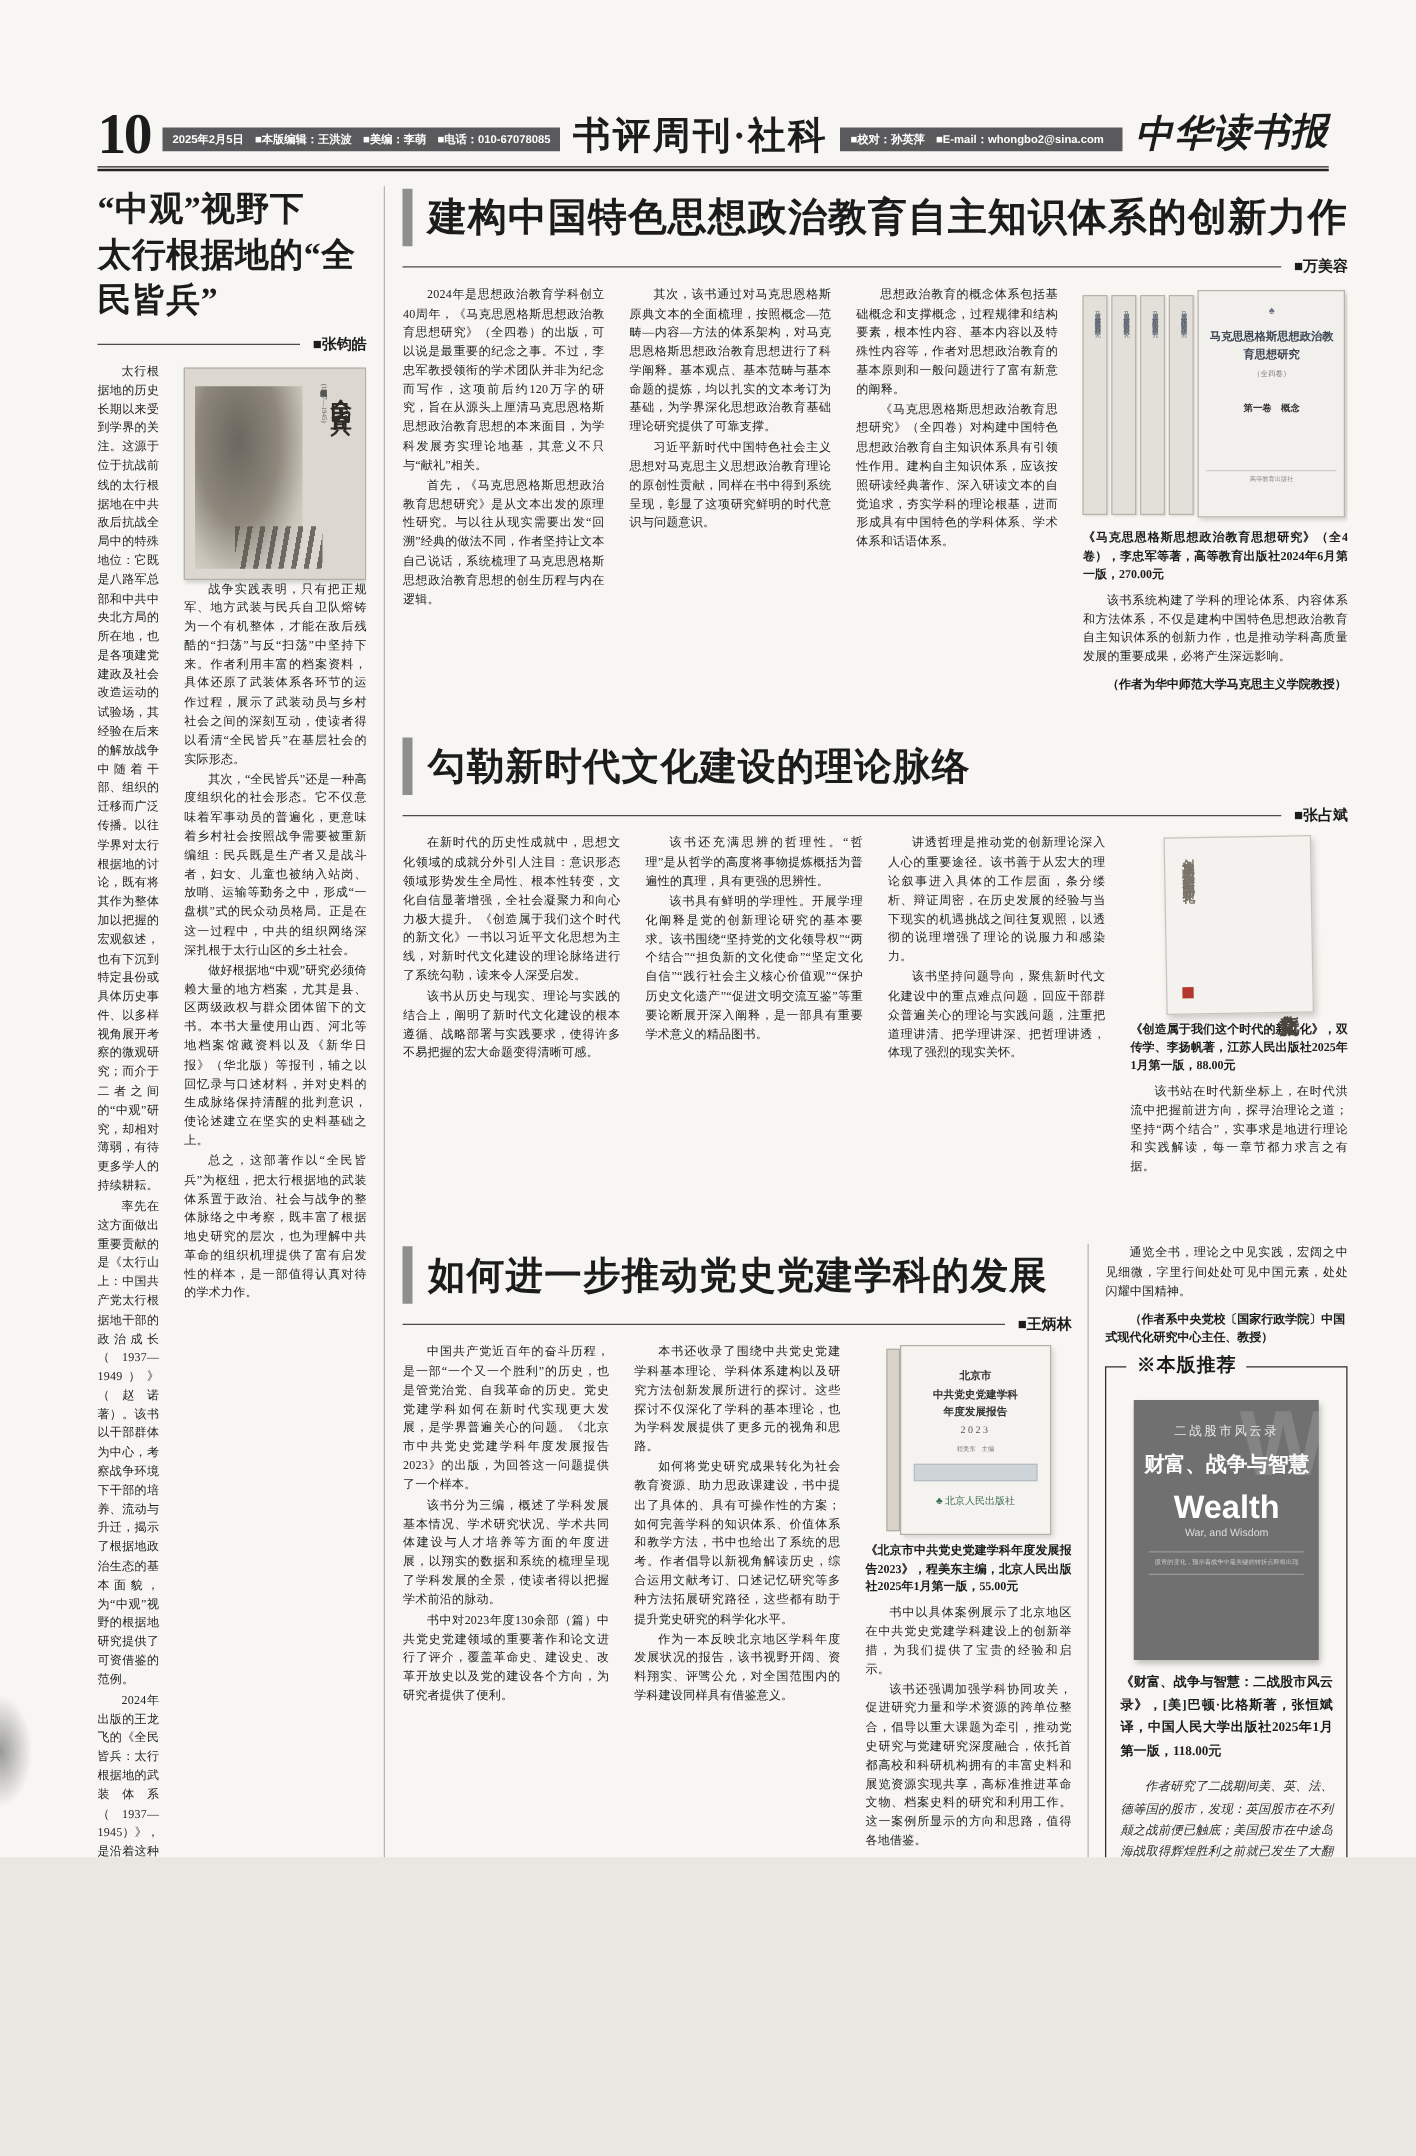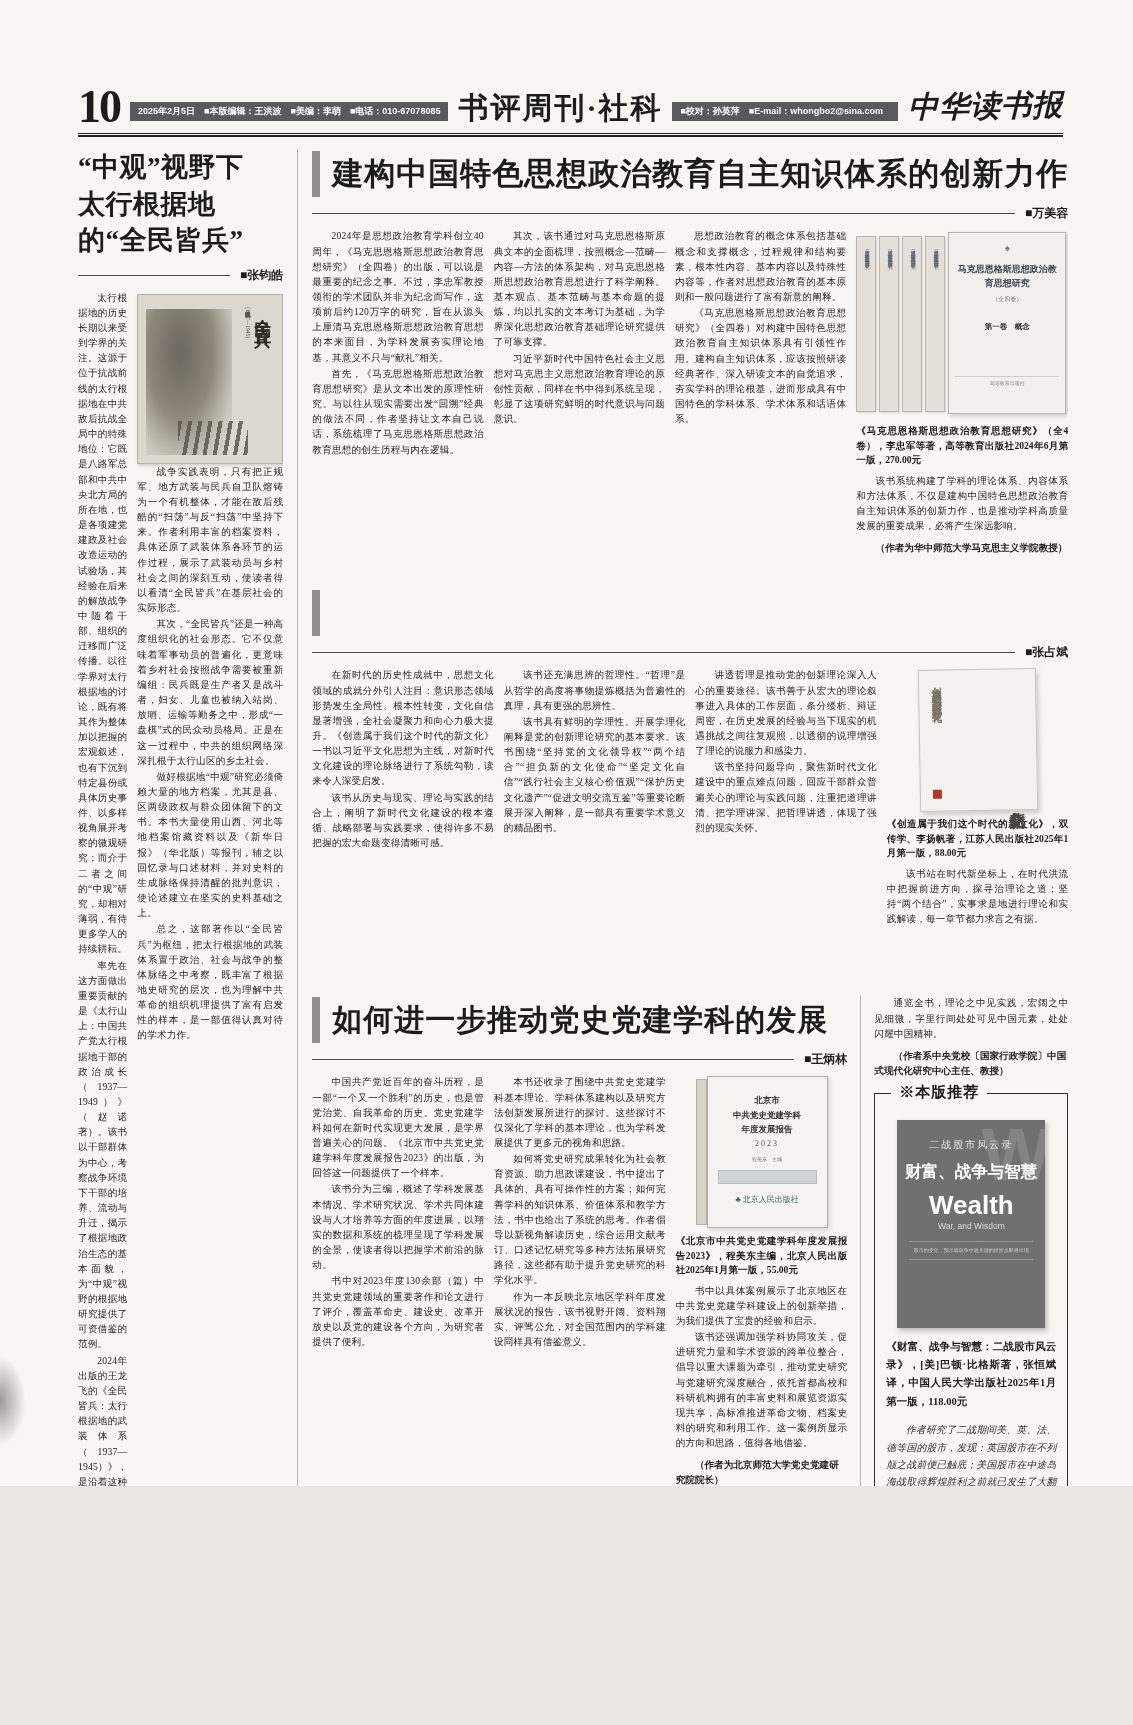--- a/index.html
+++ b/index.html
@@ -27,21 +27,21 @@
   
   .h-left { font-size:27px; font-weight:900; line-height:1.35; letter-spacing:0.5px; }
   .headline-row { display:flex; align-items:center; gap:12px; margin-top:2px; }
   .vbar { width:8px; height:46px; background:#8f8f8f; flex:0 0 auto; }
   .h-big { font-size:31px; font-weight:900; letter-spacing:1px; white-space:nowrap; }
   .h-mid { font-size:30px; font-weight:900; letter-spacing:1px; white-space:nowrap; }
   .byline { display:flex; align-items:center; margin:8px 0 6px; }
   .byline::before { content:""; flex:1; border-top:1px solid #4a4a4a; margin-right:10px; }
   .byline span { font-size:12px; font-weight:700; }
   
-  .cols { display:grid; gap:10px; overflow:hidden; }
+  .cols { display:grid; gap:20px; overflow:hidden; }
   .cols.c2 { grid-template-columns:1fr 1fr; }
   .cols.c3 { grid-template-columns:1fr 1fr 1fr; }
   .cols.c4 { grid-template-columns:1fr 1fr 1fr 1fr; }
   .btxt p { font-size:9.6px; line-height:1.58; text-align:justify; text-indent:2em;
             color:#222; letter-spacing:0.2px; }
   .btxt p + p { margin-top:1px; }
   .caption { font-size:9.6px; font-weight:700; line-height:1.5; text-align:justify; margin:6px 0 5px; }
   .authnote { font-size:9.6px; font-weight:700; line-height:1.55; text-indent:2em; margin-top:8px; }
   
   .fig { position:relative; }
@@ -216,20 +216,21 @@
                 <p>该书系统构建了学科的理论体系、内容体系和方法体系，不仅是建构中国特色思想政治教育自主知识体系的创新力作，也是推动学科高质量发展的重要成果，必将产生深远影响。</p>
               </div>
             <div class="authnote">（作者为华中师范大学马克思主义学院教授）</div>
           </div>
         </div>
       </div>
 
       <div style="margin-top:8px">
         <div class="headline-row">
           <div class="vbar"></div>
+          <div class="h-mid">勾勒新时代文化建设的理论脉络</div>
         </div>
         <div class="byline">
           <span>■张占斌</span>
         </div>
         <div class="cols c4 art3-body btxt">
           <div>
               <p>在新时代的历史性成就中，思想文化领域的成就分外引人注目：意识形态领域形势发生全局性、根本性转变，文化自信显著增强，全社会凝聚力和向心力极大提升。《创造属于我们这个时代的新文化》一书以习近平文化思想为主线，对新时代文化建设的理论脉络进行了系统勾勒，读来令人深受启发。</p>
               <p>该书从历史与现实、理论与实践的结合上，阐明了新时代文化建设的根本遵循、战略部署与实践要求，使得许多不易把握的宏大命题变得清晰可感。</p>
             </div>
           <div>

